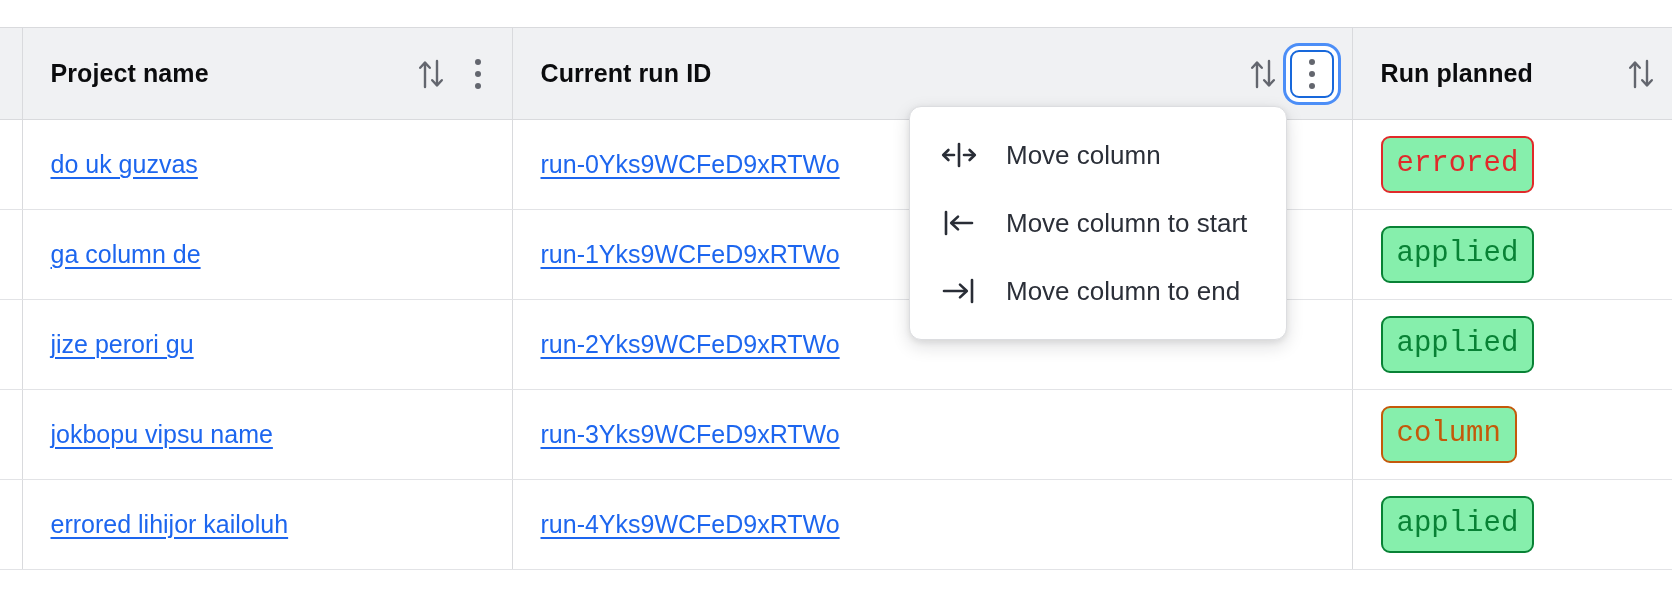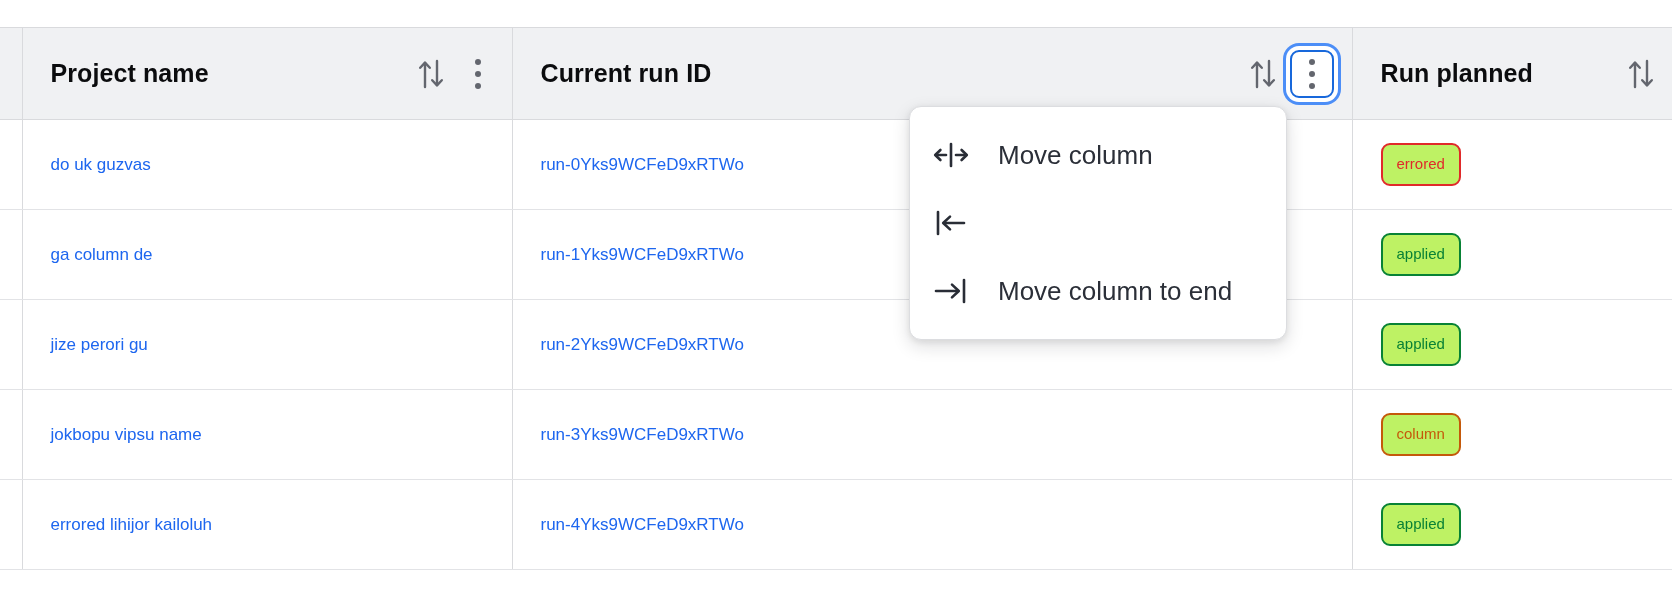--- a/index.html
+++ b/index.html
@@ -138,38 +138,40 @@
     padding: 0 0 0 28px;
     border-right: 1px solid #d9dadd;
     border-bottom: 1px solid #e2e3e6;
     background: #ffffff;
     vertical-align: middle;
     box-sizing: border-box;
   }
   tbody td.gutter { padding: 0; }
 
   .cell-link {
-    font-size: 17px;
+    font-size: 25px;
     color: #1d66ef;
+    text-decoration: underline;
     text-underline-offset: 4px;
     text-decoration-thickness: 2px;
     cursor: pointer;
     white-space: nowrap;
   }
 
   
   .badge {
     display: inline-block;
-    font-size: 15px;
+    font-size: 29px;
     line-height: 1;
     padding: 11px 14px 13px 14px;
     border-radius: 9px;
     border: 2px solid currentColor;
-    background: #bef264;
+    background: #86efac;
     white-space: nowrap;
+    font-family: Liberation Mono, monospace;
   }
   .badge.errored { color: #e02a2a; }
   .badge.applied { color: #088235; }
   .badge.planned { color: #c4590a; }
 
   
   .menu {
     position: absolute;
     left: 909px;
     top: 106px;
@@ -179,21 +181,21 @@
     border-radius: 12px;
     box-shadow: 0 6px 18px rgba(20,22,28,0.14), 0 2px 6px rgba(20,22,28,0.08);
     padding: 14px 0 14px 0;
     box-sizing: border-box;
     z-index: 50;
   }
   .menu-item {
     display: flex;
     align-items: center;
     height: 68px;
-    padding: 0 18px 0 20px;
+    padding: 0 18px 0 28px;
     cursor: pointer;
     box-sizing: border-box;
   }
   .menu-icon {
     width: 42px;
     height: 42px;
     display: inline-flex;
     align-items: center;
     justify-content: center;
     color: #292d36;
@@ -381,20 +383,21 @@
     </div>
 
     <div class="menu-item">
       <span class="menu-icon">
         <svg width="38" height="30" viewBox="0 0 38 30" fill="none" aria-hidden="true">
           <path d="M6 4 L6 26" stroke="currentColor" stroke-width="2.6" stroke-linecap="round"></path>
           <path d="M32 15 L12 15" stroke="currentColor" stroke-width="2.6" stroke-linecap="round"></path>
           <path d="M18 8.6 L11.2 15 L18 21.4" stroke="currentColor" stroke-width="2.6" stroke-linecap="round" stroke-linejoin="round" fill="none"></path>
         </svg>
       </span>
+      <span class="menu-label">Move column to start</span>
     </div>
 
     <div class="menu-item">
       <span class="menu-icon">
         <svg width="38" height="30" viewBox="0 0 38 30" fill="none" aria-hidden="true">
           <path d="M32 4 L32 26" stroke="currentColor" stroke-width="2.6" stroke-linecap="round"></path>
           <path d="M4 15 L26 15" stroke="currentColor" stroke-width="2.6" stroke-linecap="round"></path>
           <path d="M20 8.6 L26.8 15 L20 21.4" stroke="currentColor" stroke-width="2.6" stroke-linecap="round" stroke-linejoin="round" fill="none"></path>
         </svg>
       </span>

